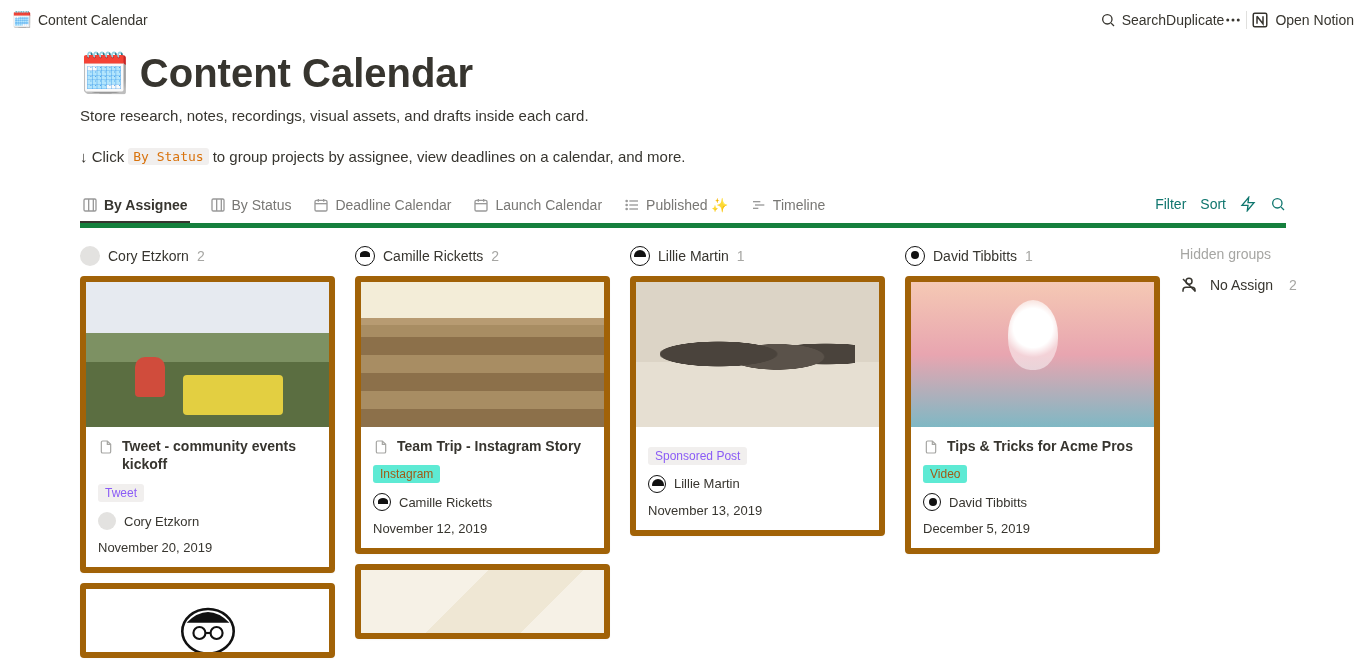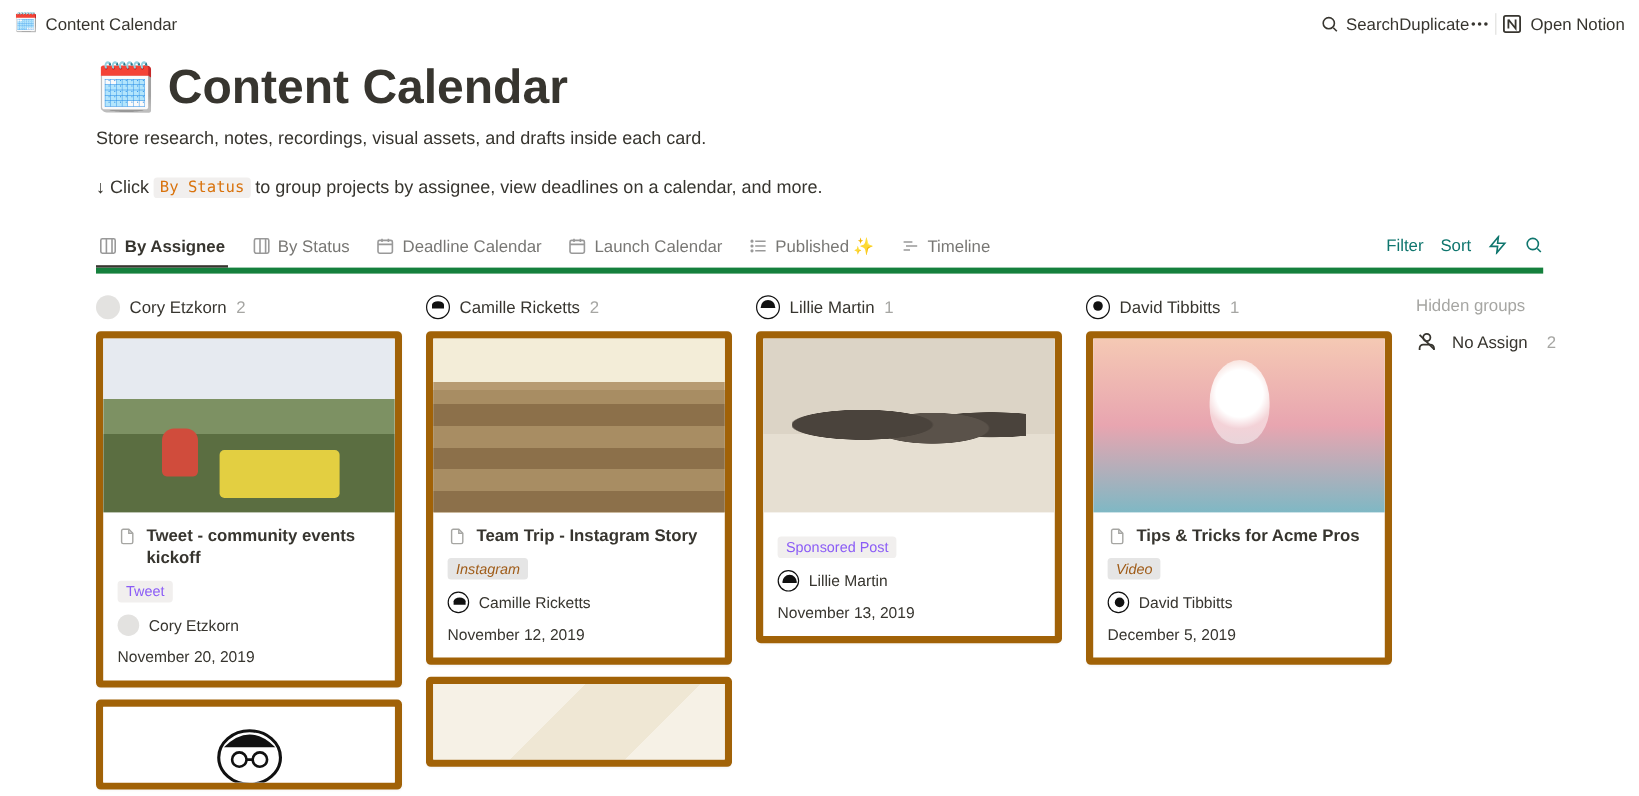--- a/index.html
+++ b/index.html
@@ -106,21 +106,21 @@
 .page-icon { width: 16px; height: 16px; color: #a6a6a3; flex-shrink: 0; margin-top: 2px; }
 .card-title { font-size: 14px; font-weight: 600; line-height: 1.35; }
 .tag {
   display: inline-block;
   font-size: 12px;
   padding: 2px 7px;
   border-radius: 3px;
   margin-top: 10px;
 }
 .tag-default { background: #f1efee; color: #8b5cf6; }
-.tag-orange { background: #e5e5e5; color: #9f5b17; font-style: italic; }
+.tag-orange { background: #5eead4; color: #9f5b17; }
 .card-meta { display: flex; align-items: center; gap: 8px; margin-top: 10px; font-size: 13px; color: #37352f; }
 .card-date { font-size: 13px; color: #37352f; margin-top: 10px; }
 
 
 .cover-crowd { background: linear-gradient(180deg,#e6eaf0 0 35%, #7d9163 35% 55%, #5b6e41 55% 100%); position: relative; }
 .cover-crowd::after{content:"";position:absolute;bottom:12px;left:40%;width:100px;height:40px;background:#e3cf41;border-radius:4px;}
 .cover-crowd::before{content:"";position:absolute;bottom:30px;left:20%;width:30px;height:40px;background:#d04c3c;border-radius:10px 10px 4px 4px;}
 .cover-building { background: linear-gradient(180deg,#f3edd8 0 25%, #b79b72 25% 100%); position: relative; }
 .cover-building::after{content:"";position:absolute;top:30%;left:0;right:0;height:70%;background:repeating-linear-gradient(0deg,#8c704a 0 18px,#a88d63 18px 36px);}
 .cover-iguanas { background: linear-gradient(180deg,#dcd4c6 0 55%, #e6dfd2 55% 100%); position: relative; }

